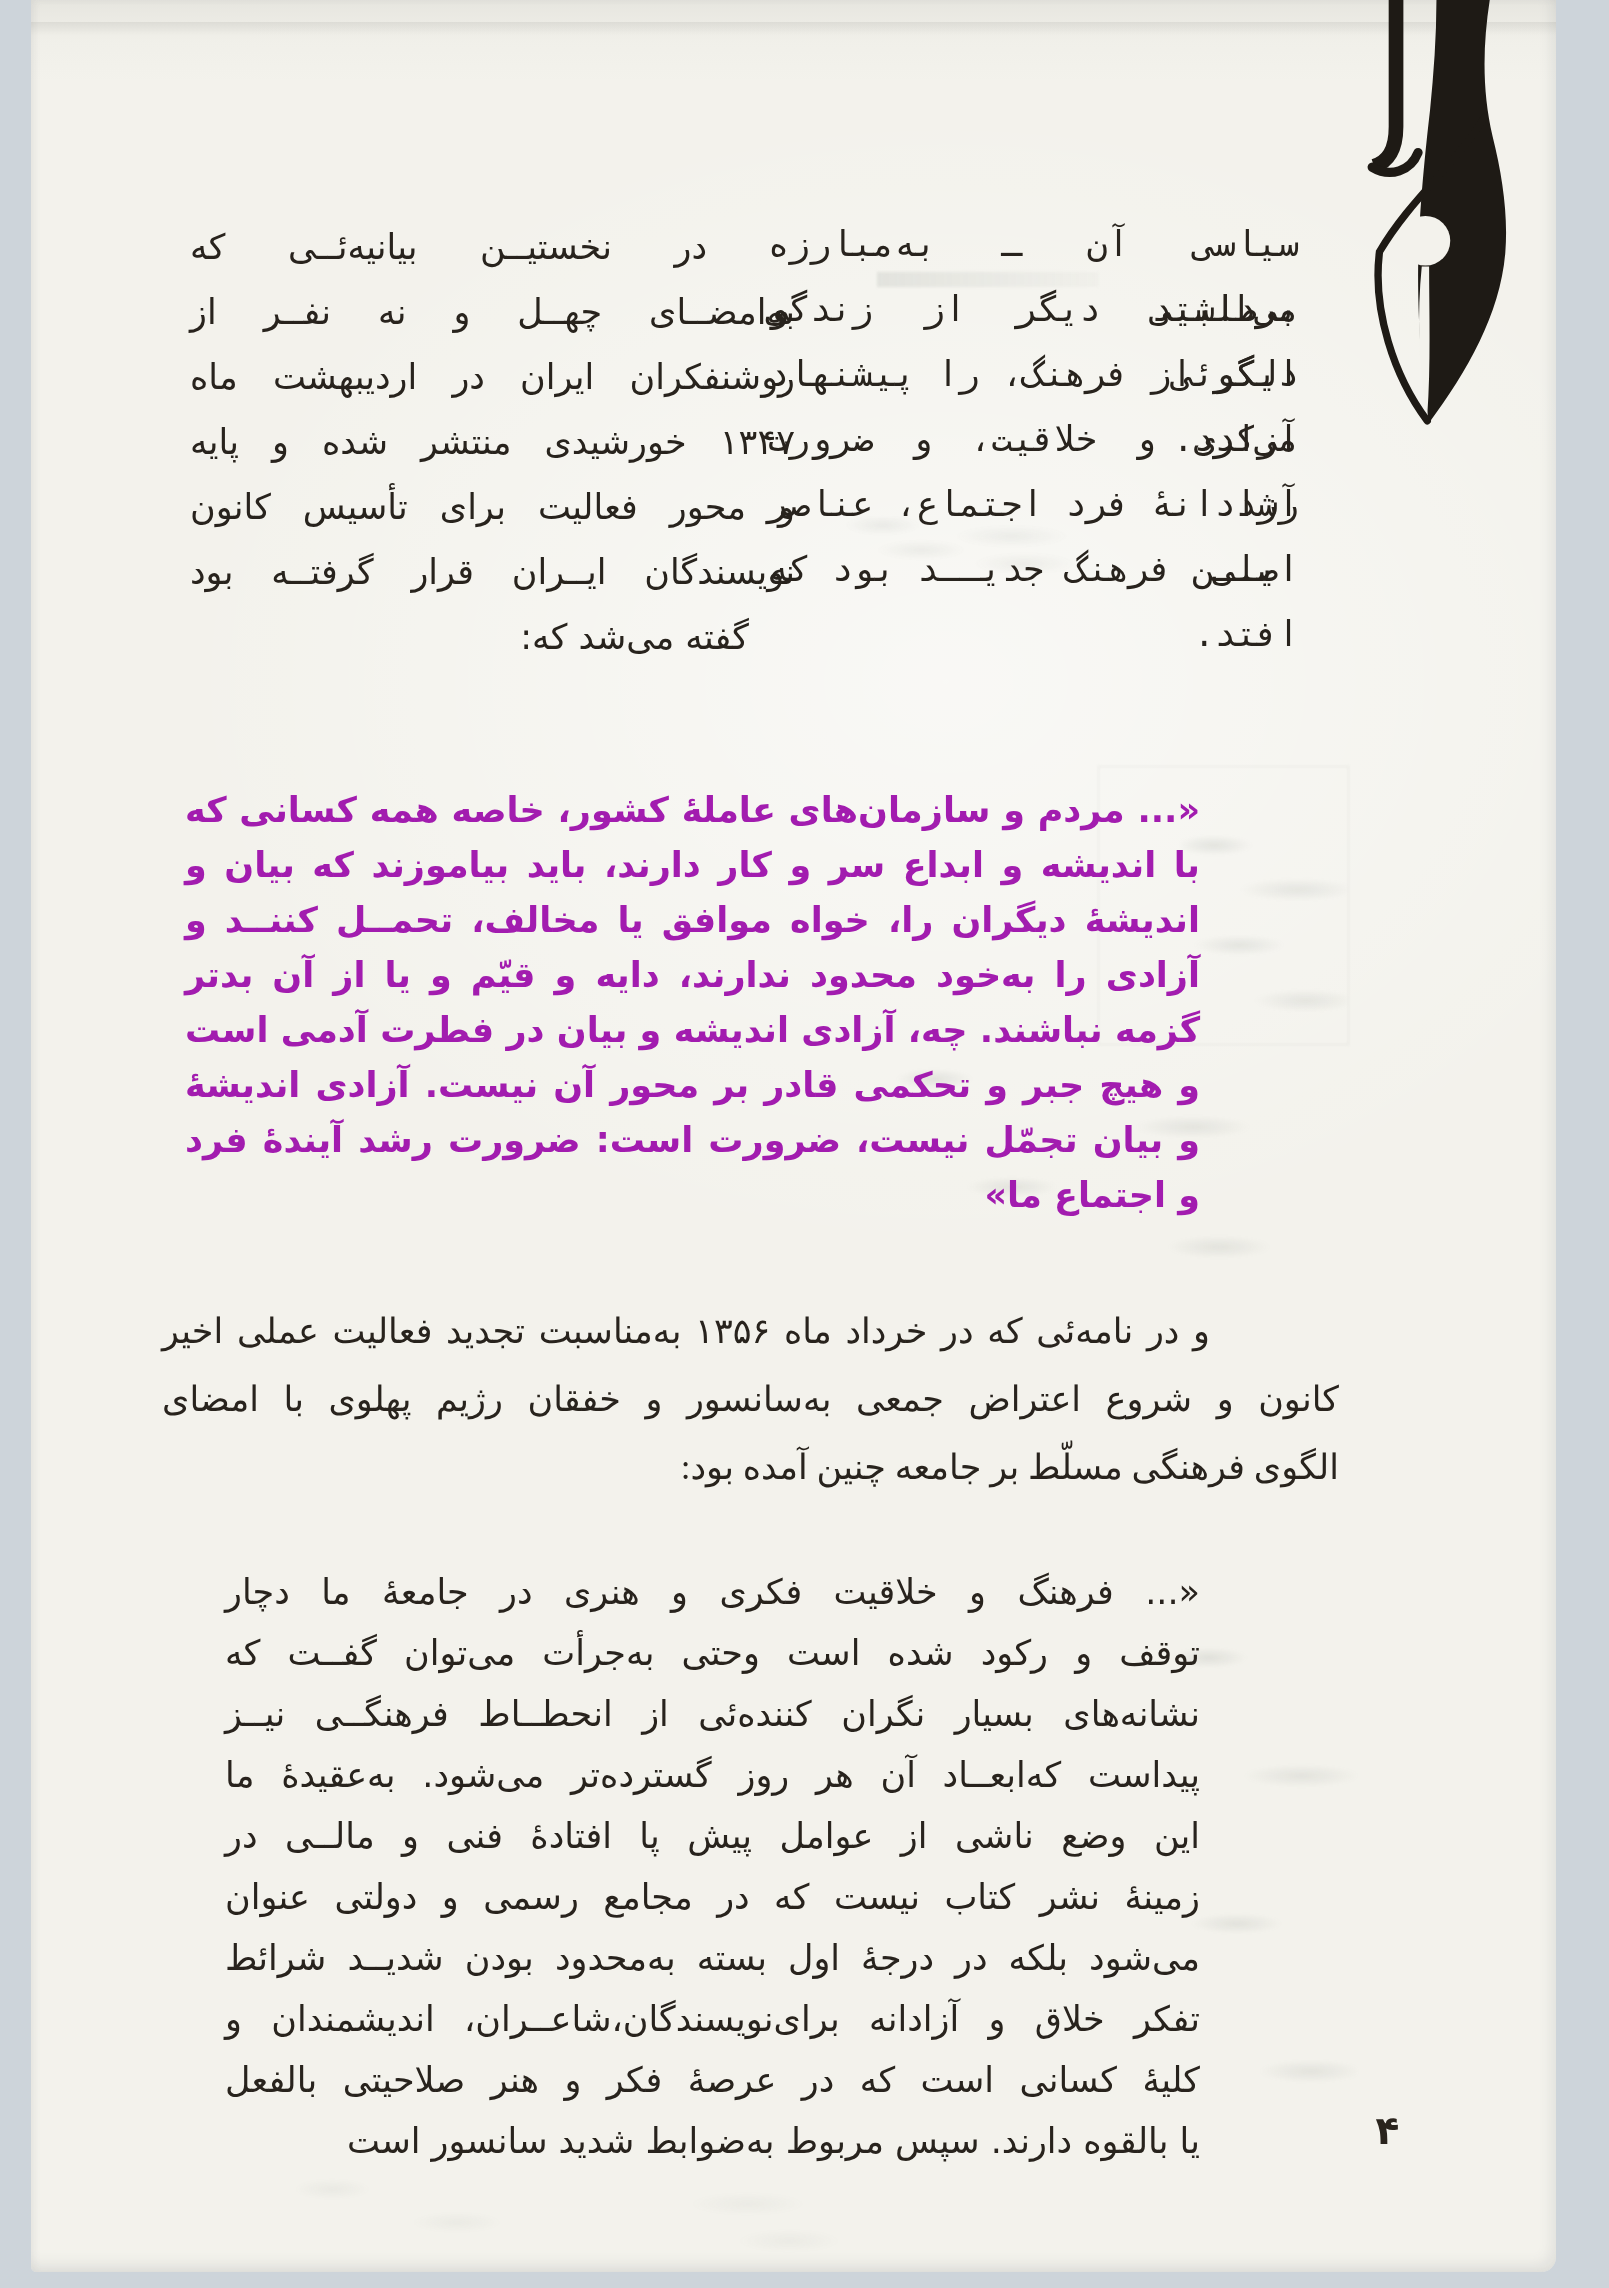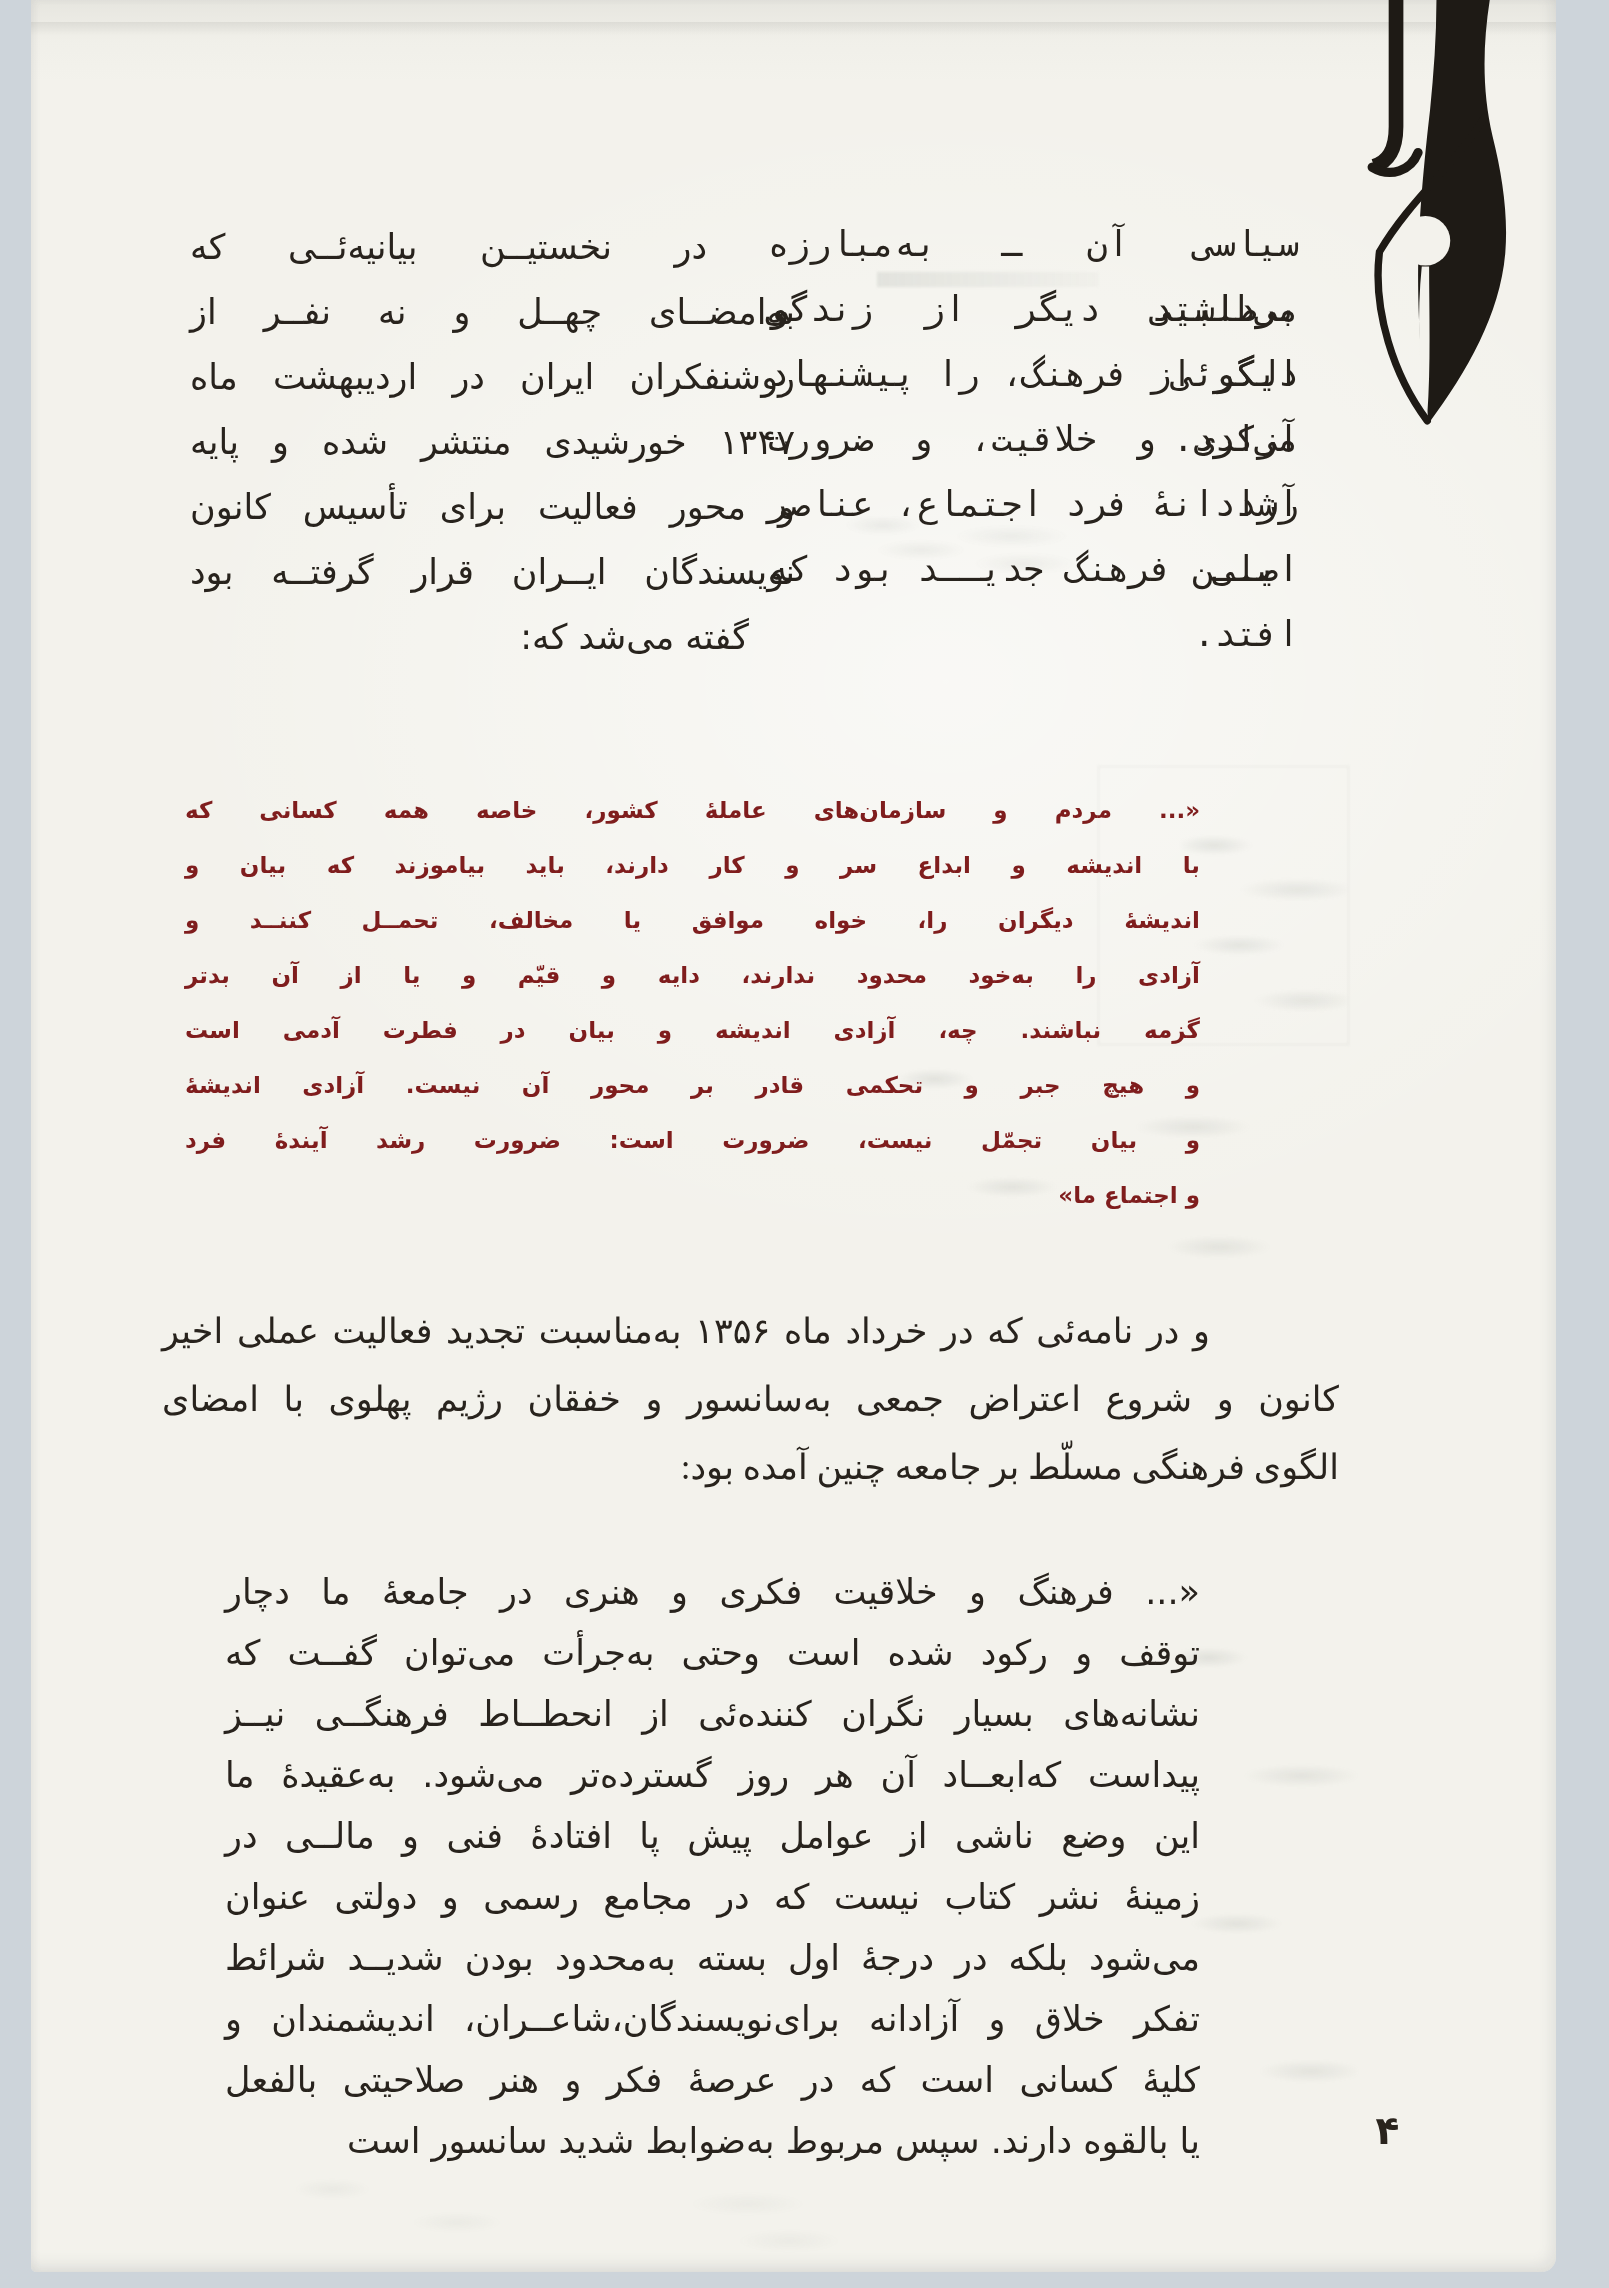--- a/index.html
+++ b/index.html
@@ -35,21 +35,21 @@
   .g-box{border:1.8px solid rgba(115,125,118,.12);}
   .g-line{background:linear-gradient(90deg, rgba(115,125,118,.14), rgba(115,125,118,.03));}
   
   .tblock{position:absolute;direction:rtl;color:#28231d;}
   .tline{
     text-align:justify;text-align-last:justify;
     -moz-text-align-last:justify;
     white-space:normal;
   }
   .col .tline{font-size:35px;height:65px;line-height:65px;}
-  .q1  .tline{font-size:23px;height:55px;line-height:55px;font-weight:bold;color:#7f1d1d;}
+  .q1  .tline{font-size:35px;height:55px;line-height:55px;font-weight:bold;color:#a21caf;}
   .para .tline{font-size:35px;height:68px;line-height:68px;}
   .q2  .tline{font-size:35px;height:61px;line-height:61px;margin-left:40px;}
   
   .col-left  .tline:first-child{padding-right:88px;}
   .para      .tline:first-child{padding-right:129px;}
   .col-left  .tline:last-child{text-align-last:auto;-moz-text-align-last:auto;padding-right:46px;}
   .col-right .tline:last-child,
   .q1        .tline:last-child,
   .para      .tline:last-child,
   .q2        .tline:last-child{text-align-last:auto;-moz-text-align-last:auto;}

